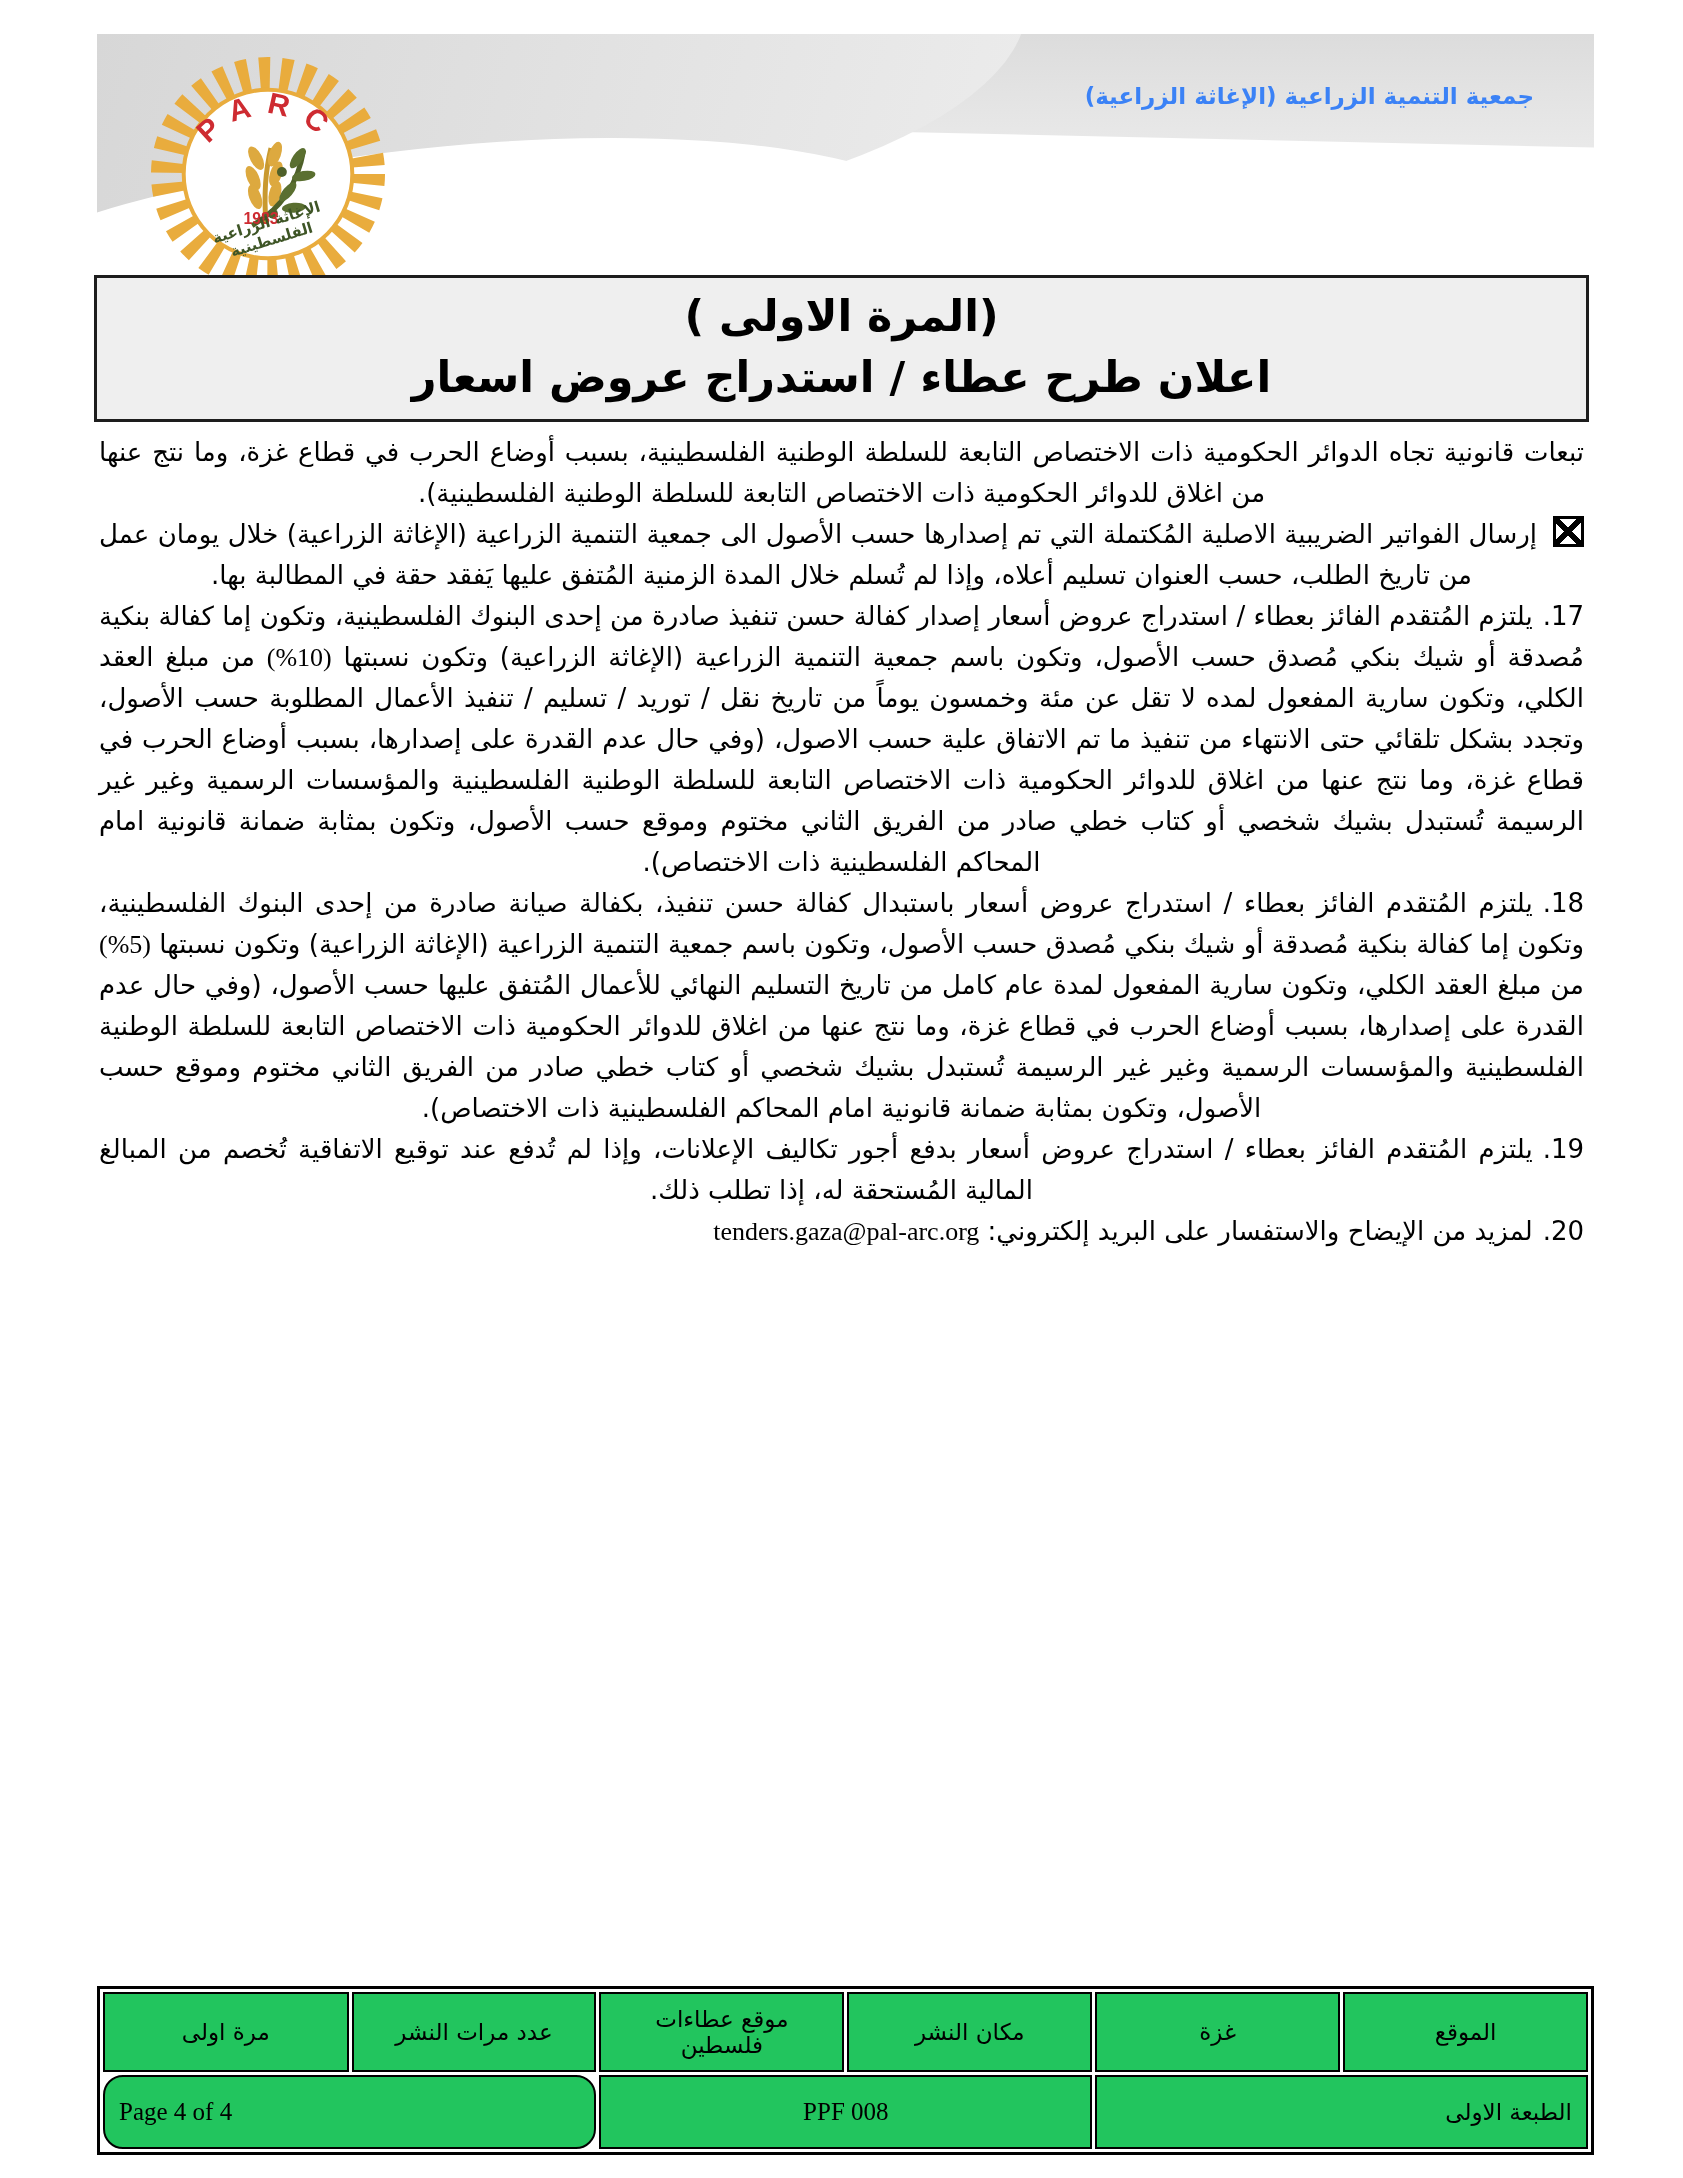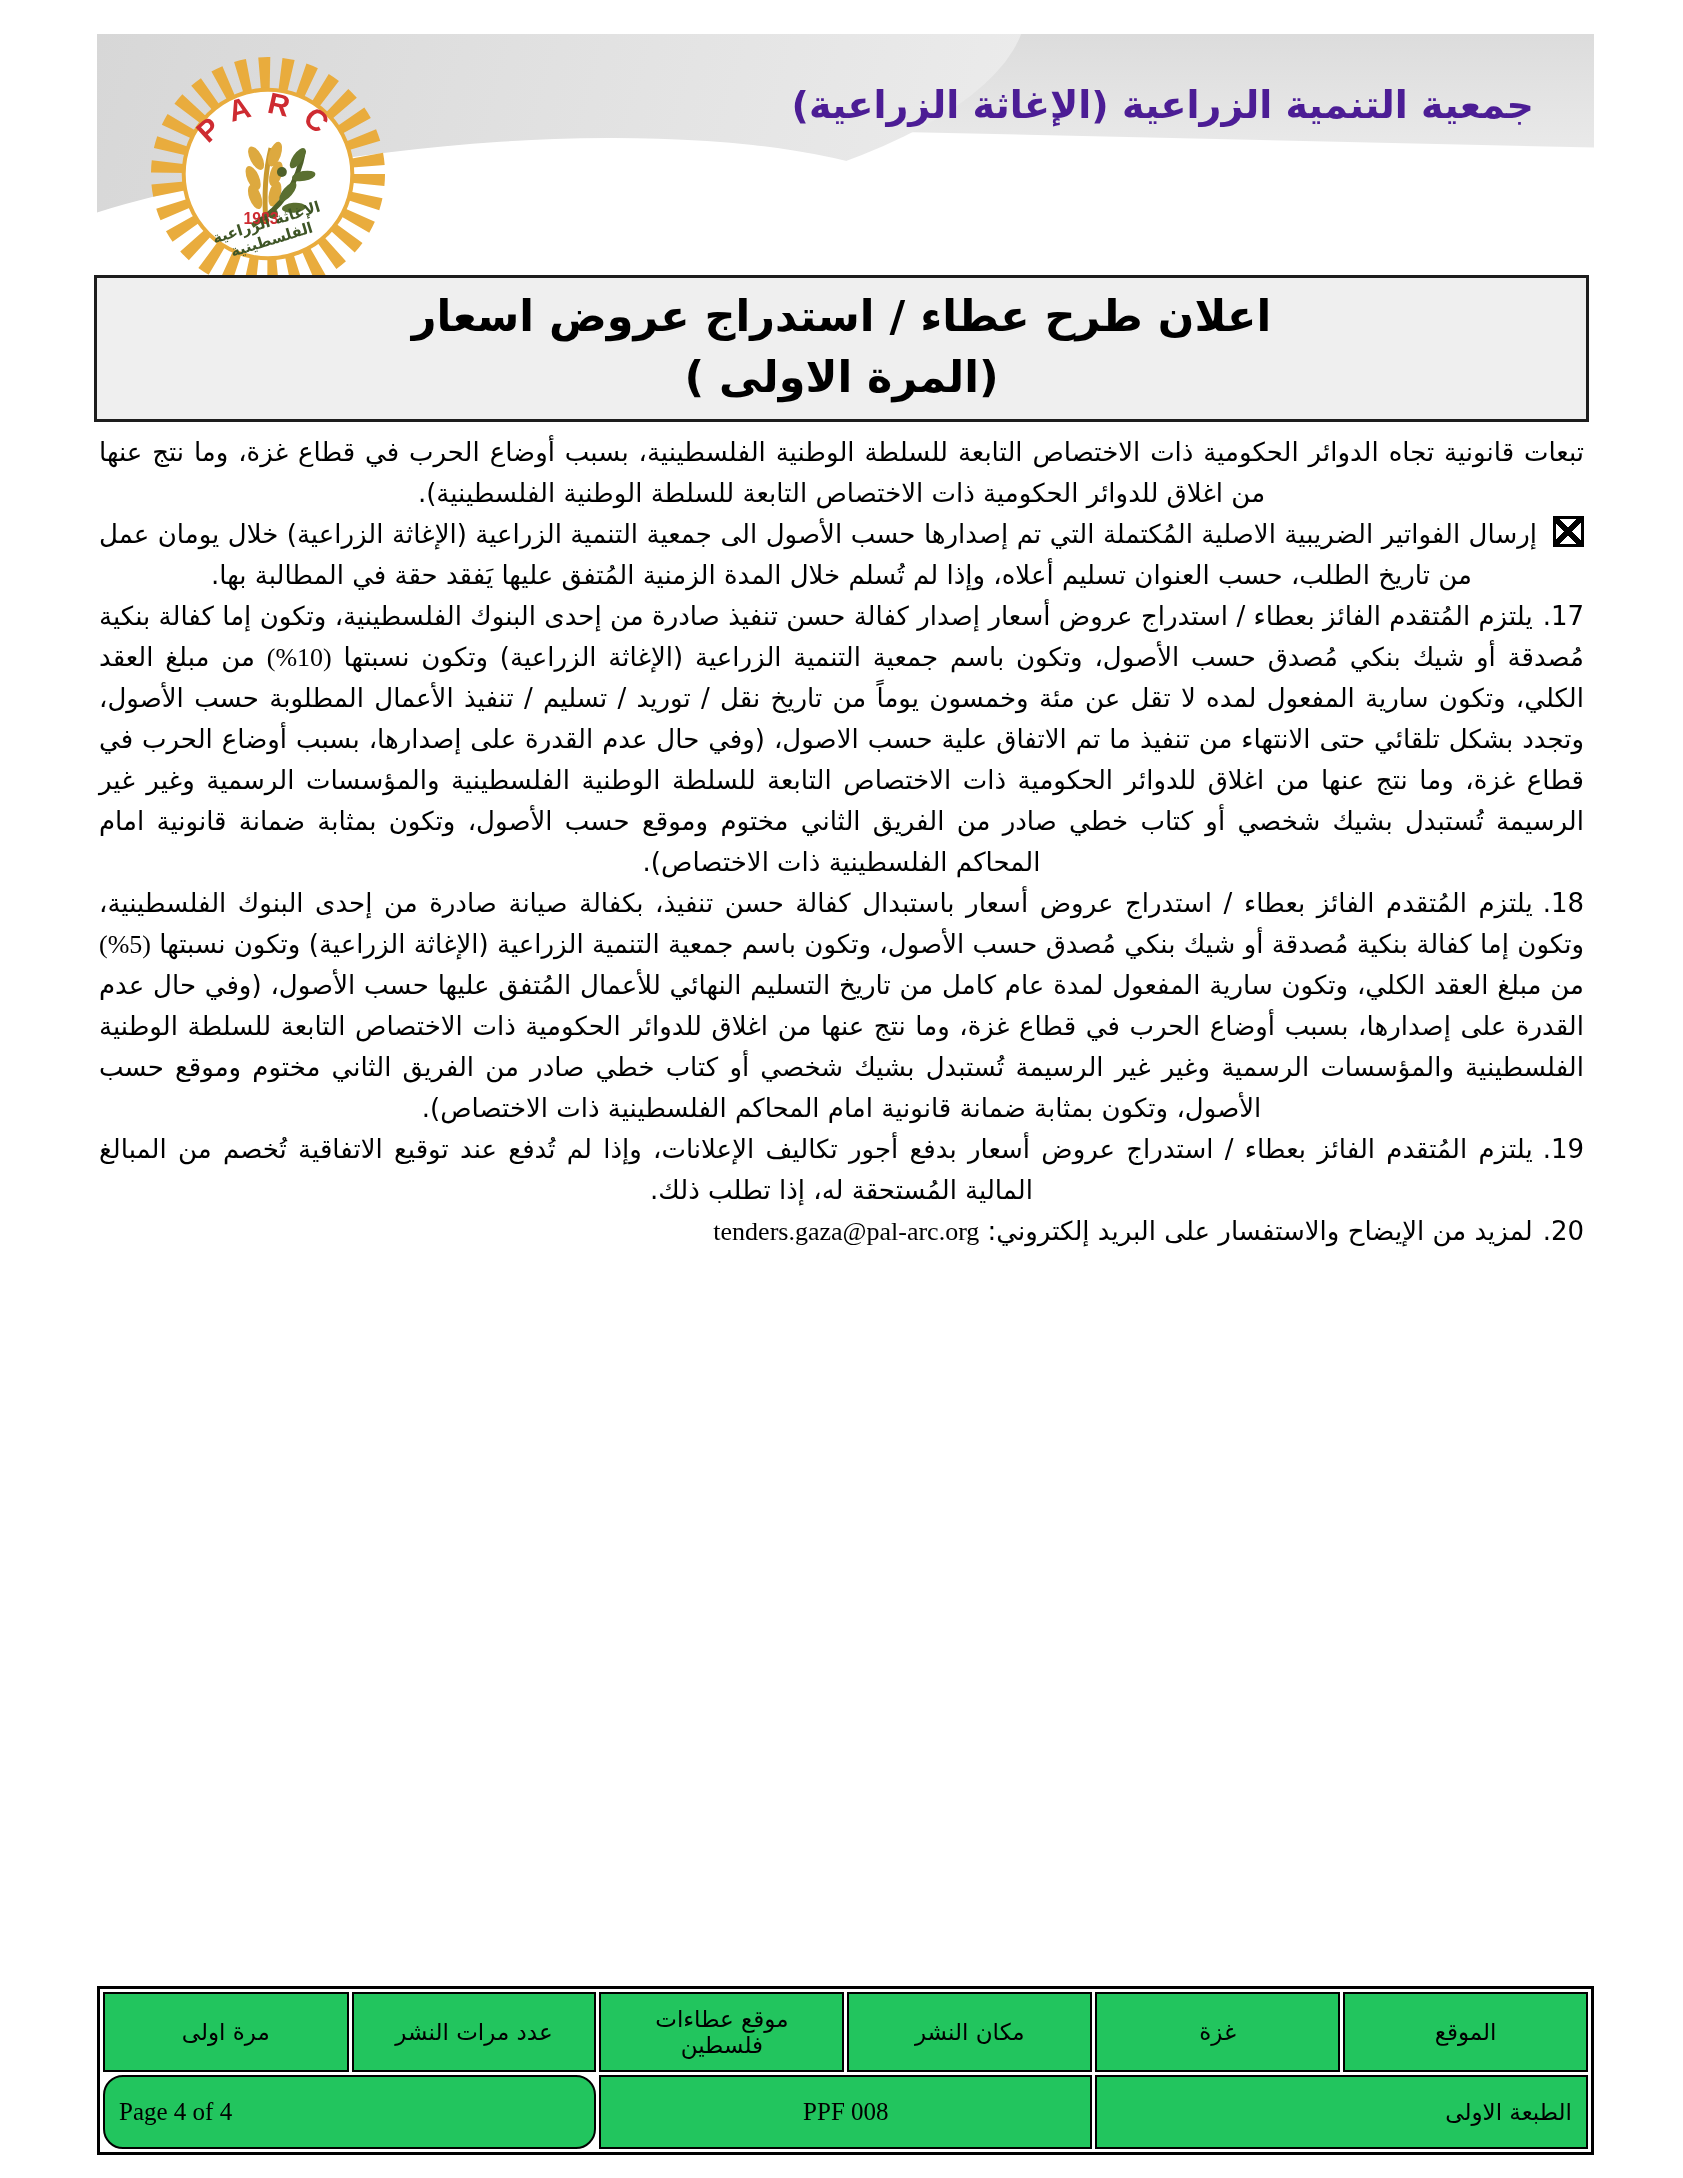--- a/index.html
+++ b/index.html
@@ -14,21 +14,21 @@
     clip-path:polygon(0 0,100% 0,100% 88%,0 62%);}
   .band .g-left{position:absolute;left:-40px;top:-30px;width:970px;height:238px;
     background:linear-gradient(105deg,#d6d6d6,#ececec);
     border-radius:0 0 75% 0 / 0 0 100% 0;}
   .band .g-swoosh{position:absolute;left:-257px;top:117px;width:1139px;height:327px;
     background:#ffffff;border-radius:50%;transform:rotate(-7deg);}
   .logo-wrap{position:absolute;left:149px;top:55px;width:238px;height:238px;}
   .logo-ring-text{position:absolute;left:26px;top:158px;width:188px;text-align:center;
     transform:rotate(-17deg);color:#3E5526;font-size:15px;font-weight:bold;}
   .org-names{position:absolute;right:149px;top:83px;text-align:right;}
-  .org-ar{font-size:38px;font-weight:bold;color:#4c1d95;}
+  .org-ar{font-size:23px;font-weight:bold;color:#3b82f6;}
   .org-en{font-size:29px;font-weight:bold;color:#66754A;margin-top:16px;
     font-family:"Liberation Sans",sans-serif;letter-spacing:1px;}
   
   .title-box{position:absolute;left:94px;top:275px;width:1495px;height:147px;
     box-sizing:border-box;border:3px solid #1d1d1d;background:#efefef;
     text-align:center;font-weight:bold;font-size:43px;line-height:61px;padding-top:8px;}
   
   .doc-body{position:absolute;left:99px;top:432px;width:1485px;direction:rtl;}
   .para{margin:0;font-size:26px;line-height:41px;text-align:justify;text-align-last:center;}
   .para.last-right{text-align-last:right;}
@@ -87,22 +87,22 @@
     <text x="113" y="170" fill="#CE2B31" font-size="16" font-weight="bold" text-anchor="middle" font-family="Liberation Sans, sans-serif">1983</text>
   </svg>
   <div class="logo-ring-text">الإغاثة الزراعية الفلسطينية</div>
 </div>
 
 <div class="org-names">
   <div class="org-ar">جمعية التنمية الزراعية (الإغاثة الزراعية)</div>
 </div>
 
 <div class="title-box" dir="rtl">
+  <div>(المرة الاولى )</div>
   <div>اعلان طرح عطاء / استدراج عروض اسعار</div>
-  <div>(المرة الاولى )</div>
 </div>
 
 <div class="doc-body">
   <p class="para"><span>تبعات قانونية تجاه الدوائر الحكومية ذات الاختصاص التابعة للسلطة الوطنية الفلسطينية، بسبب أوضاع الحرب في قطاع غزة، وما نتج عنها من اغلاق للدوائر الحكومية ذات الاختصاص التابعة للسلطة الوطنية الفلسطينية).</span></p>
 
   <p class="para"><span class="cbx"></span><span><span>إرسال </span><span class="b">الفواتير الضريبية الاصلية</span><span> المُكتملة التي تم إصدارها حسب الأصول الى جمعية التنمية الزراعية (الإغاثة الزراعية) خلال </span><span class="b">يومان عمل</span><span> من تاريخ الطلب، حسب العنوان تسليم أعلاه، وإذا لم تُسلم خلال المدة الزمنية المُتفق عليها يَفقد حقة في المطالبة بها.</span></span></p>
 
   <p class="para"><span class="num">17.</span><span><span>يلتزم المُتقدم الفائز بعطاء / استدراج عروض أسعار </span><span class="b">إصدار كفالة حسن تنفيذ</span><span> صادرة من إحدى البنوك الفلسطينية، وتكون إما كفالة بنكية مُصدقة أو شيك بنكي مُصدق حسب الأصول، وتكون باسم جمعية التنمية الزراعية (الإغاثة الزراعية) وتكون نسبتها </span><span class="b ltr" dir="ltr">(%10)</span><span> من مبلغ العقد الكلي، وتكون سارية المفعول لمده لا تقل عن </span><span class="b">مئة وخمسون يوماً</span><span> من تاريخ نقل / توريد / تسليم / تنفيذ الأعمال المطلوبة حسب الأصول، وتجدد بشكل تلقائي حتى الانتهاء من تنفيذ ما تم الاتفاق علية حسب الاصول، (وفي حال عدم القدرة على إصدارها، بسبب أوضاع الحرب في قطاع غزة، وما نتج عنها من اغلاق للدوائر الحكومية ذات الاختصاص التابعة للسلطة الوطنية الفلسطينية والمؤسسات الرسمية وغير غير الرسيمة تُستبدل بشيك شخصي أو كتاب خطي صادر من الفريق الثاني مختوم وموقع حسب الأصول، وتكون بمثابة ضمانة قانونية امام المحاكم الفلسطينية ذات الاختصاص).</span></span></p>
 
   <p class="para"><span class="num">18.</span><span><span>يلتزم المُتقدم الفائز بعطاء / استدراج عروض أسعار </span><span class="b">باستبدال كفالة حسن تنفيذ، بكفالة صيانة</span><span> صادرة من إحدى البنوك الفلسطينية، وتكون إما كفالة بنكية مُصدقة أو شيك بنكي مُصدق حسب الأصول، وتكون باسم جمعية التنمية الزراعية (الإغاثة الزراعية) وتكون نسبتها </span><span class="b ltr" dir="ltr">(%5)</span><span> من مبلغ العقد الكلي، وتكون سارية المفعول </span><span class="b">لمدة عام كامل</span><span> من تاريخ التسليم النهائي للأعمال المُتفق عليها حسب الأصول، (وفي حال عدم القدرة على إصدارها، بسبب أوضاع الحرب في قطاع غزة، وما نتج عنها من اغلاق للدوائر الحكومية ذات الاختصاص التابعة للسلطة الوطنية الفلسطينية والمؤسسات الرسمية وغير غير الرسيمة تُستبدل بشيك شخصي أو كتاب خطي صادر من الفريق الثاني مختوم وموقع حسب الأصول، وتكون بمثابة ضمانة قانونية امام المحاكم الفلسطينية ذات الاختصاص).</span></span></p>

